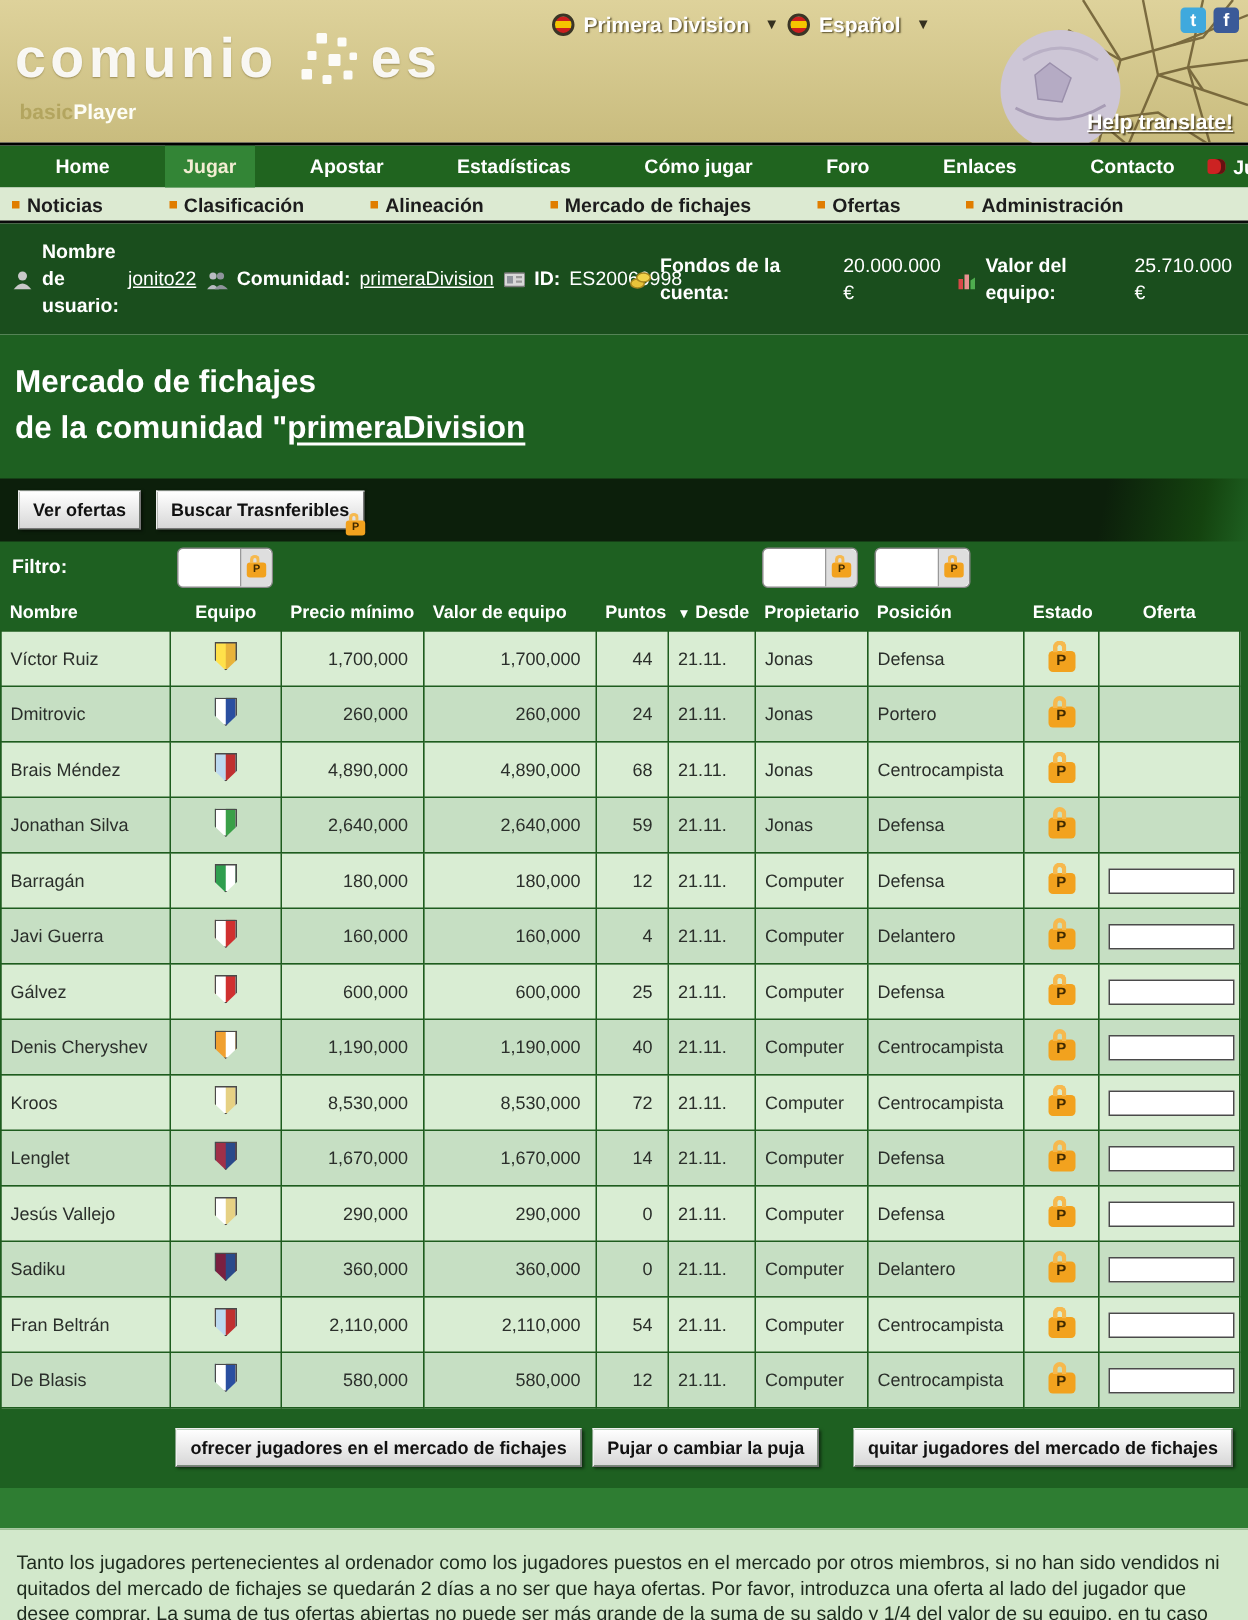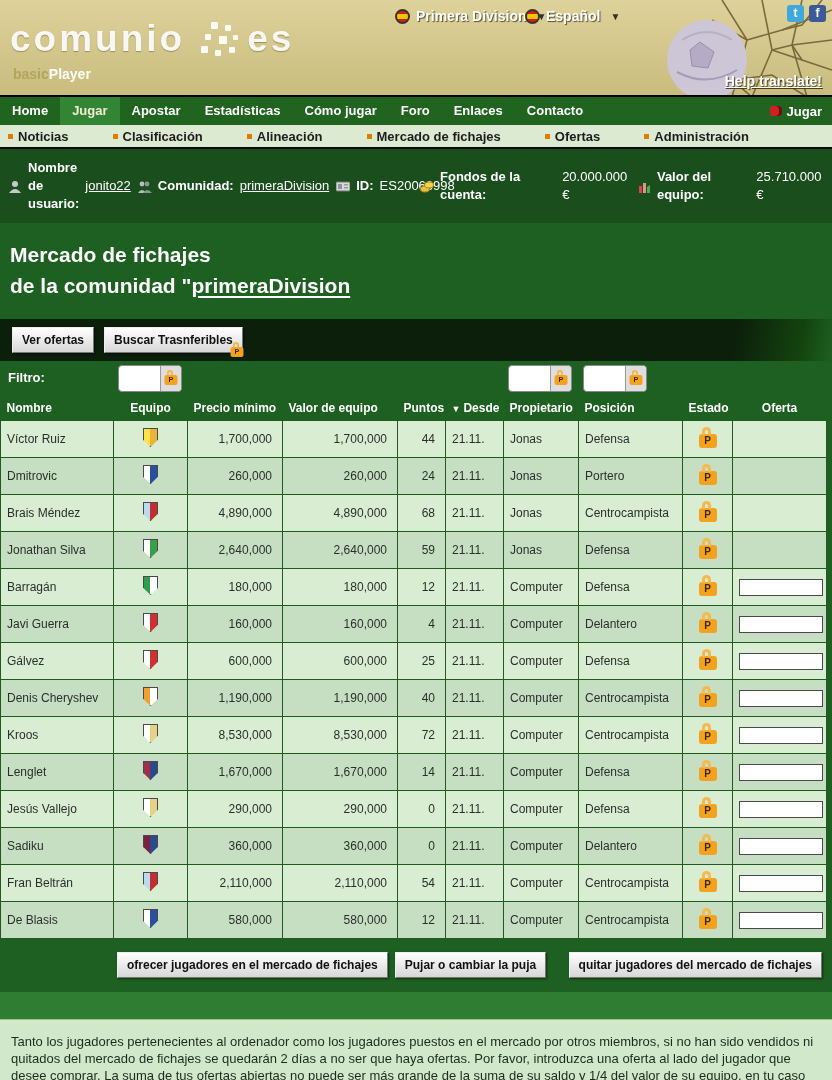--- a/index.html
+++ b/index.html
@@ -21,33 +21,33 @@
   
   .header{position:relative; height:97px; background:linear-gradient(180deg,var(--tan1),var(--tan2)); border-bottom:2px solid #000; overflow:hidden;}
   .ballnet{position:absolute; right:0; top:0; height:97px; width:180px;}
   .logo{position:absolute; left:10px; top:22px; display:flex; color:rgba(255,255,255,.93);}
   .logo .word{font-size:37px; font-weight:bold; letter-spacing:3px; line-height:34px; text-shadow:0 1px 1px rgba(120,105,50,.6);}
   .logo svg{margin:0 4px 2px 6px;}
   .tagline{position:absolute; left:13px; top:66px; font-size:14px; font-weight:bold;}
   .tagline .basic{color:#b3a55f;}
   .tagline .player{color:#fdfdf6;}
   .dropdown{position:absolute; top:8px; display:flex; align-items:center; gap:6px; cursor:pointer;}
-  .dd-league{left:368px;margin-left:27px;} .dd-lang{left:525px;}
+  .dd-league{left:368px;} .dd-lang{left:525px;}
   .flag{width:15px; height:15px; border-radius:50%; border:2px solid #3a3526;
         background:linear-gradient(180deg,#cc1f1f 28%,#f5c400 28%,#f5c400 72%,#cc1f1f 72%);}
   .dd-label{color:#fff; font-weight:bold; font-size:14px; text-shadow:1px 1px 1px rgba(60,50,20,.8);}
   .dd-caret{color:#35301f; font-size:10px; margin-left:4px;}
   .social{position:absolute; right:6px; top:5px; display:flex; gap:5px;}
   .soc{width:17px; height:17px; border-radius:3px; color:#fff; font-weight:bold; font-size:12px; text-align:center; line-height:17px; cursor:pointer;}
   .soc.tw{background:#3fa9dd;} .soc.fb{background:#3a5a98;}
   .help{position:absolute; right:10px; bottom:6px; color:#fff; font-weight:bold; font-size:14px; text-decoration:underline; text-shadow:1px 1px 1px rgba(60,50,20,.9); cursor:pointer;padding-left:12px;}
 
   
   .mainnav{display:flex; align-items:stretch; height:28px; background:var(--nav-green); color:#fff; font-size:13px; font-weight:bold;}
-  .nav-item{padding:0 12px; line-height:28px; cursor:pointer; white-space:nowrap;}
+  .nav-item{padding:0 12px; line-height:28px; cursor:pointer; white-space:nowrap;margin-left:25px;}
   .nav-item.active{background:var(--nav-active); color:#f2edd2;}
   .logout{margin-left:auto; display:flex; align-items:center; gap:5px; padding:0 10px; cursor:pointer;}
   .logout-ic{width:12px; height:10px; background:#c22; border-radius:2px 4px 4px 2px; box-shadow:inset -3px 0 0 #611;}
   .subnav{display:flex; align-items:center; height:24px; background:var(--subnav-bg); border-bottom:2px solid #0a0a0a; padding-left:8px; gap:44px;}
   .subnav-item{display:flex; align-items:center; gap:5px; font-size:13px; font-weight:bold; color:#1c1c1c; cursor:pointer; white-space:nowrap;}
   .bullet{width:5px; height:5px; background:#e07d00;}
 
   
   .userbar{height:74px; background:var(--userbar-bg); color:#fff; font-size:13px; display:flex; padding:7px 8px;}
   .ub-col{display:flex; flex-direction:row; justify-content:flex-start; gap:7px;}

